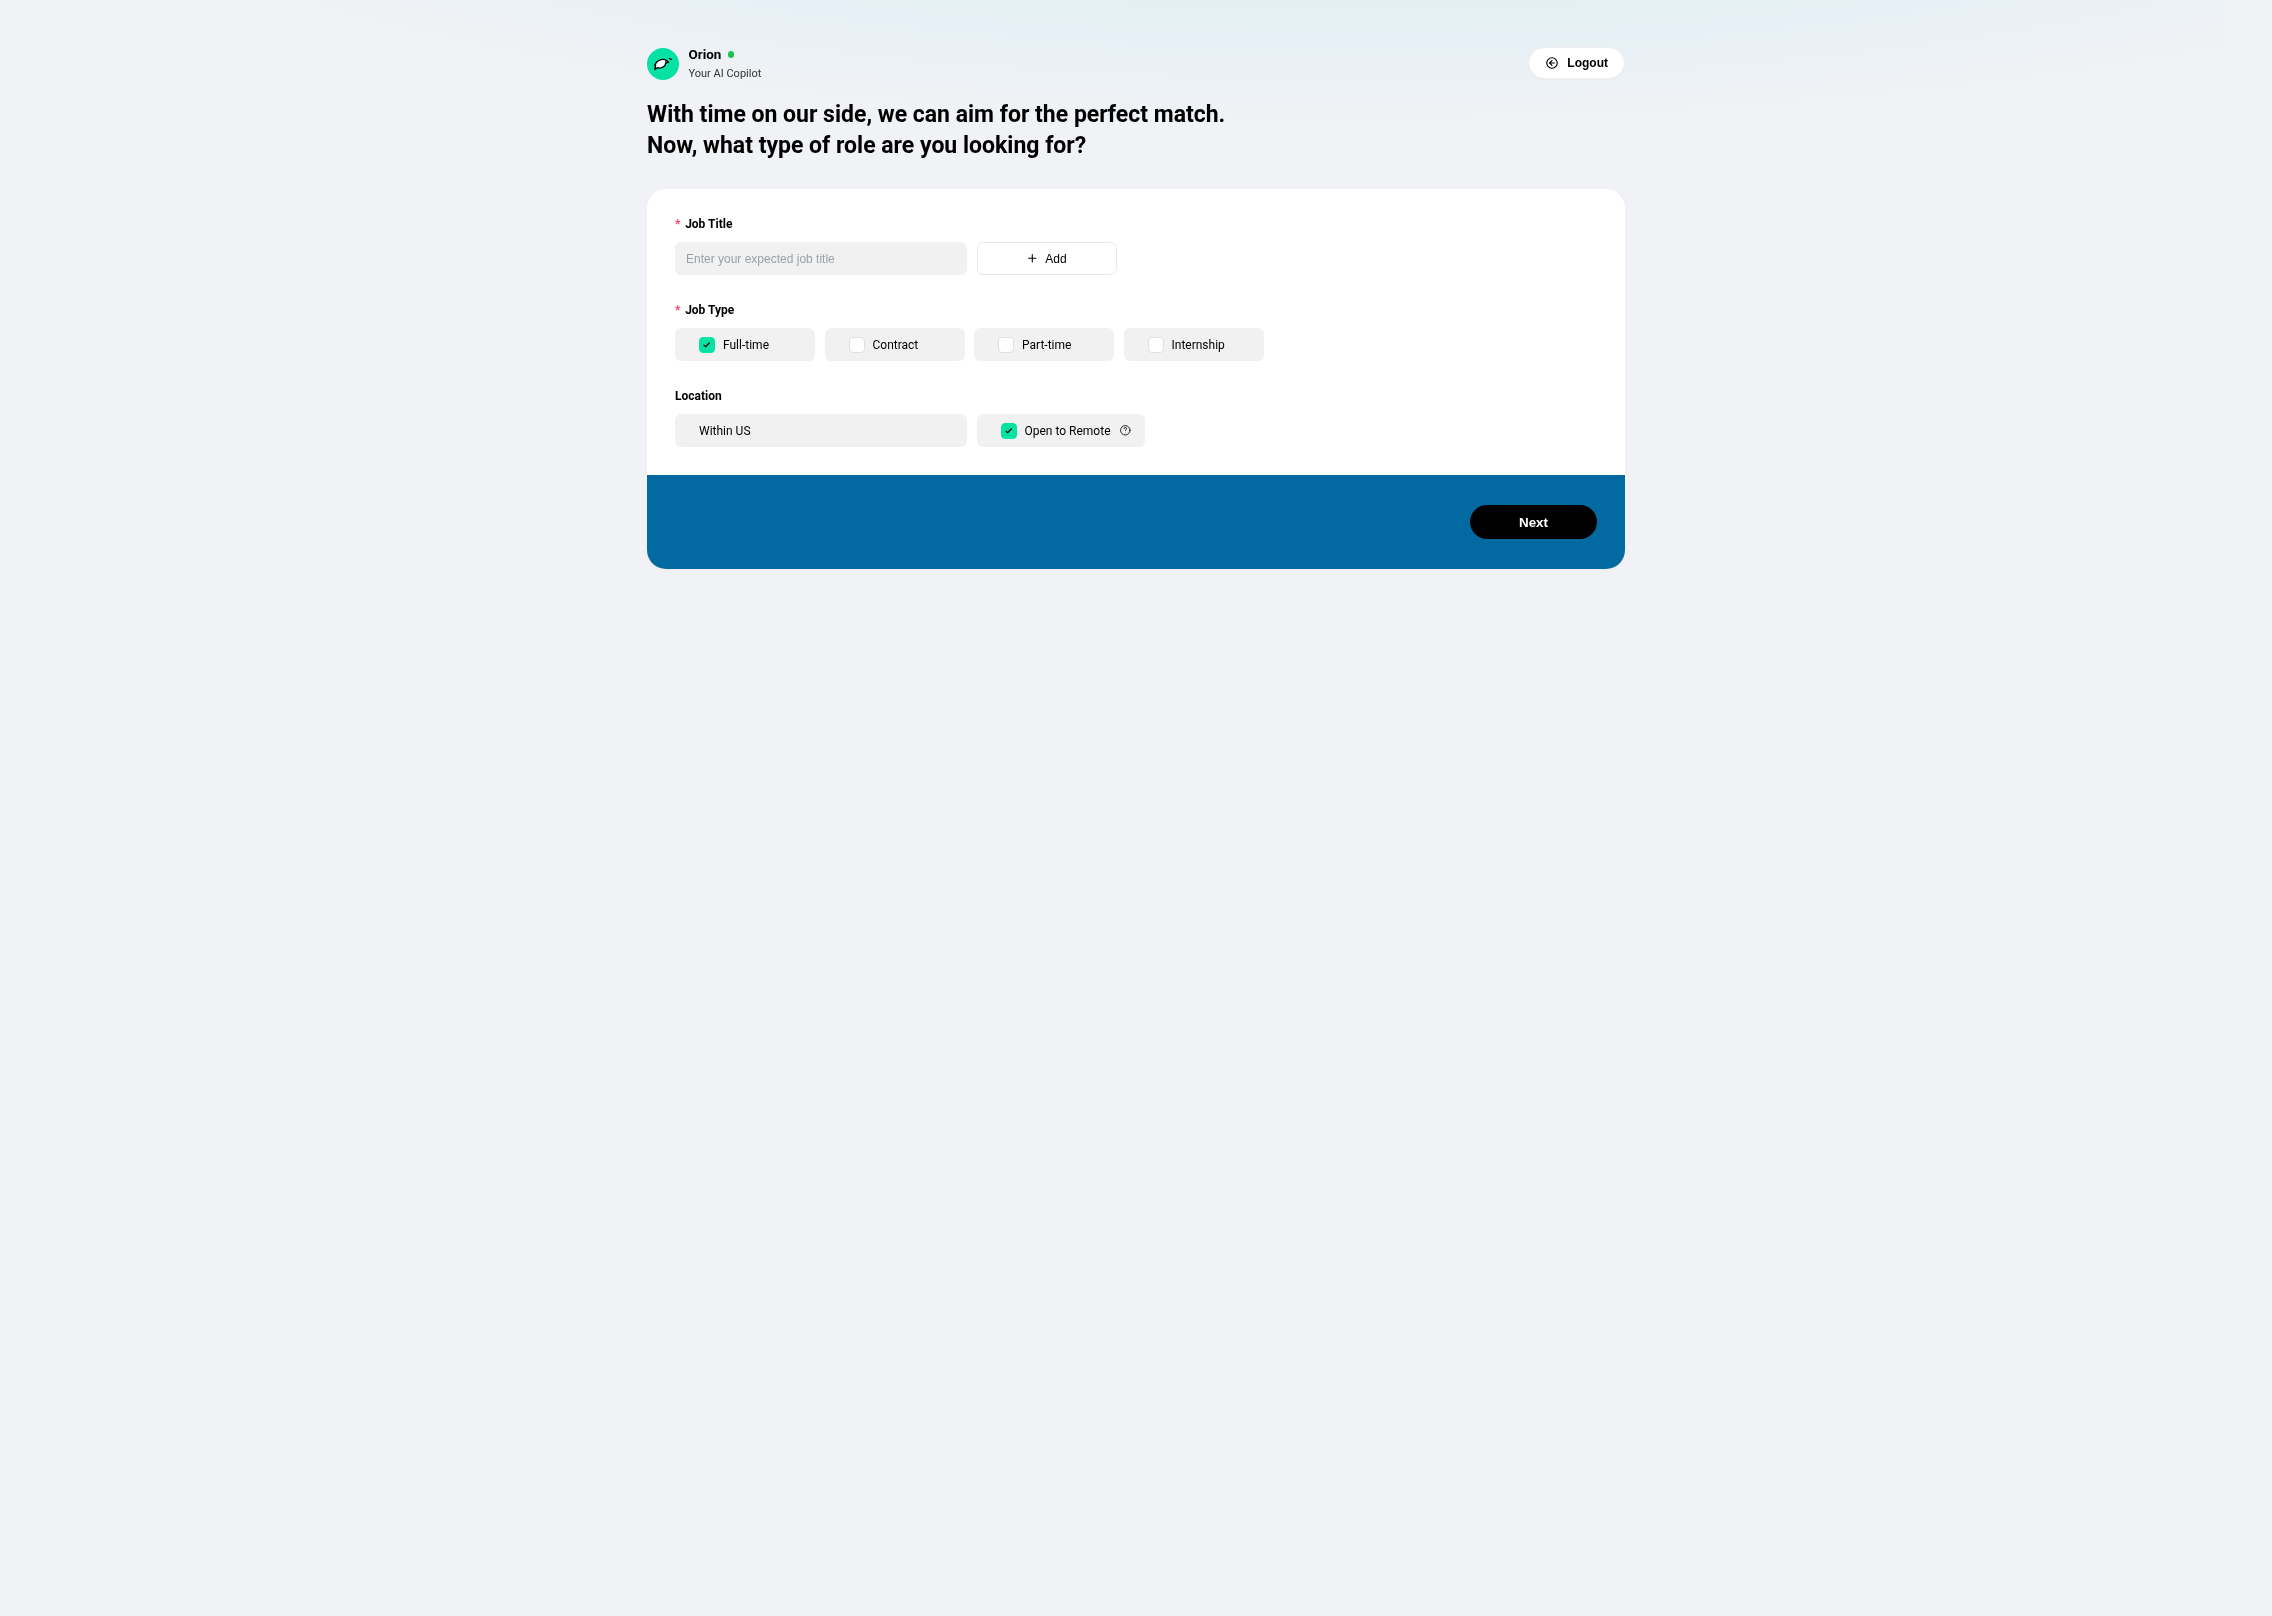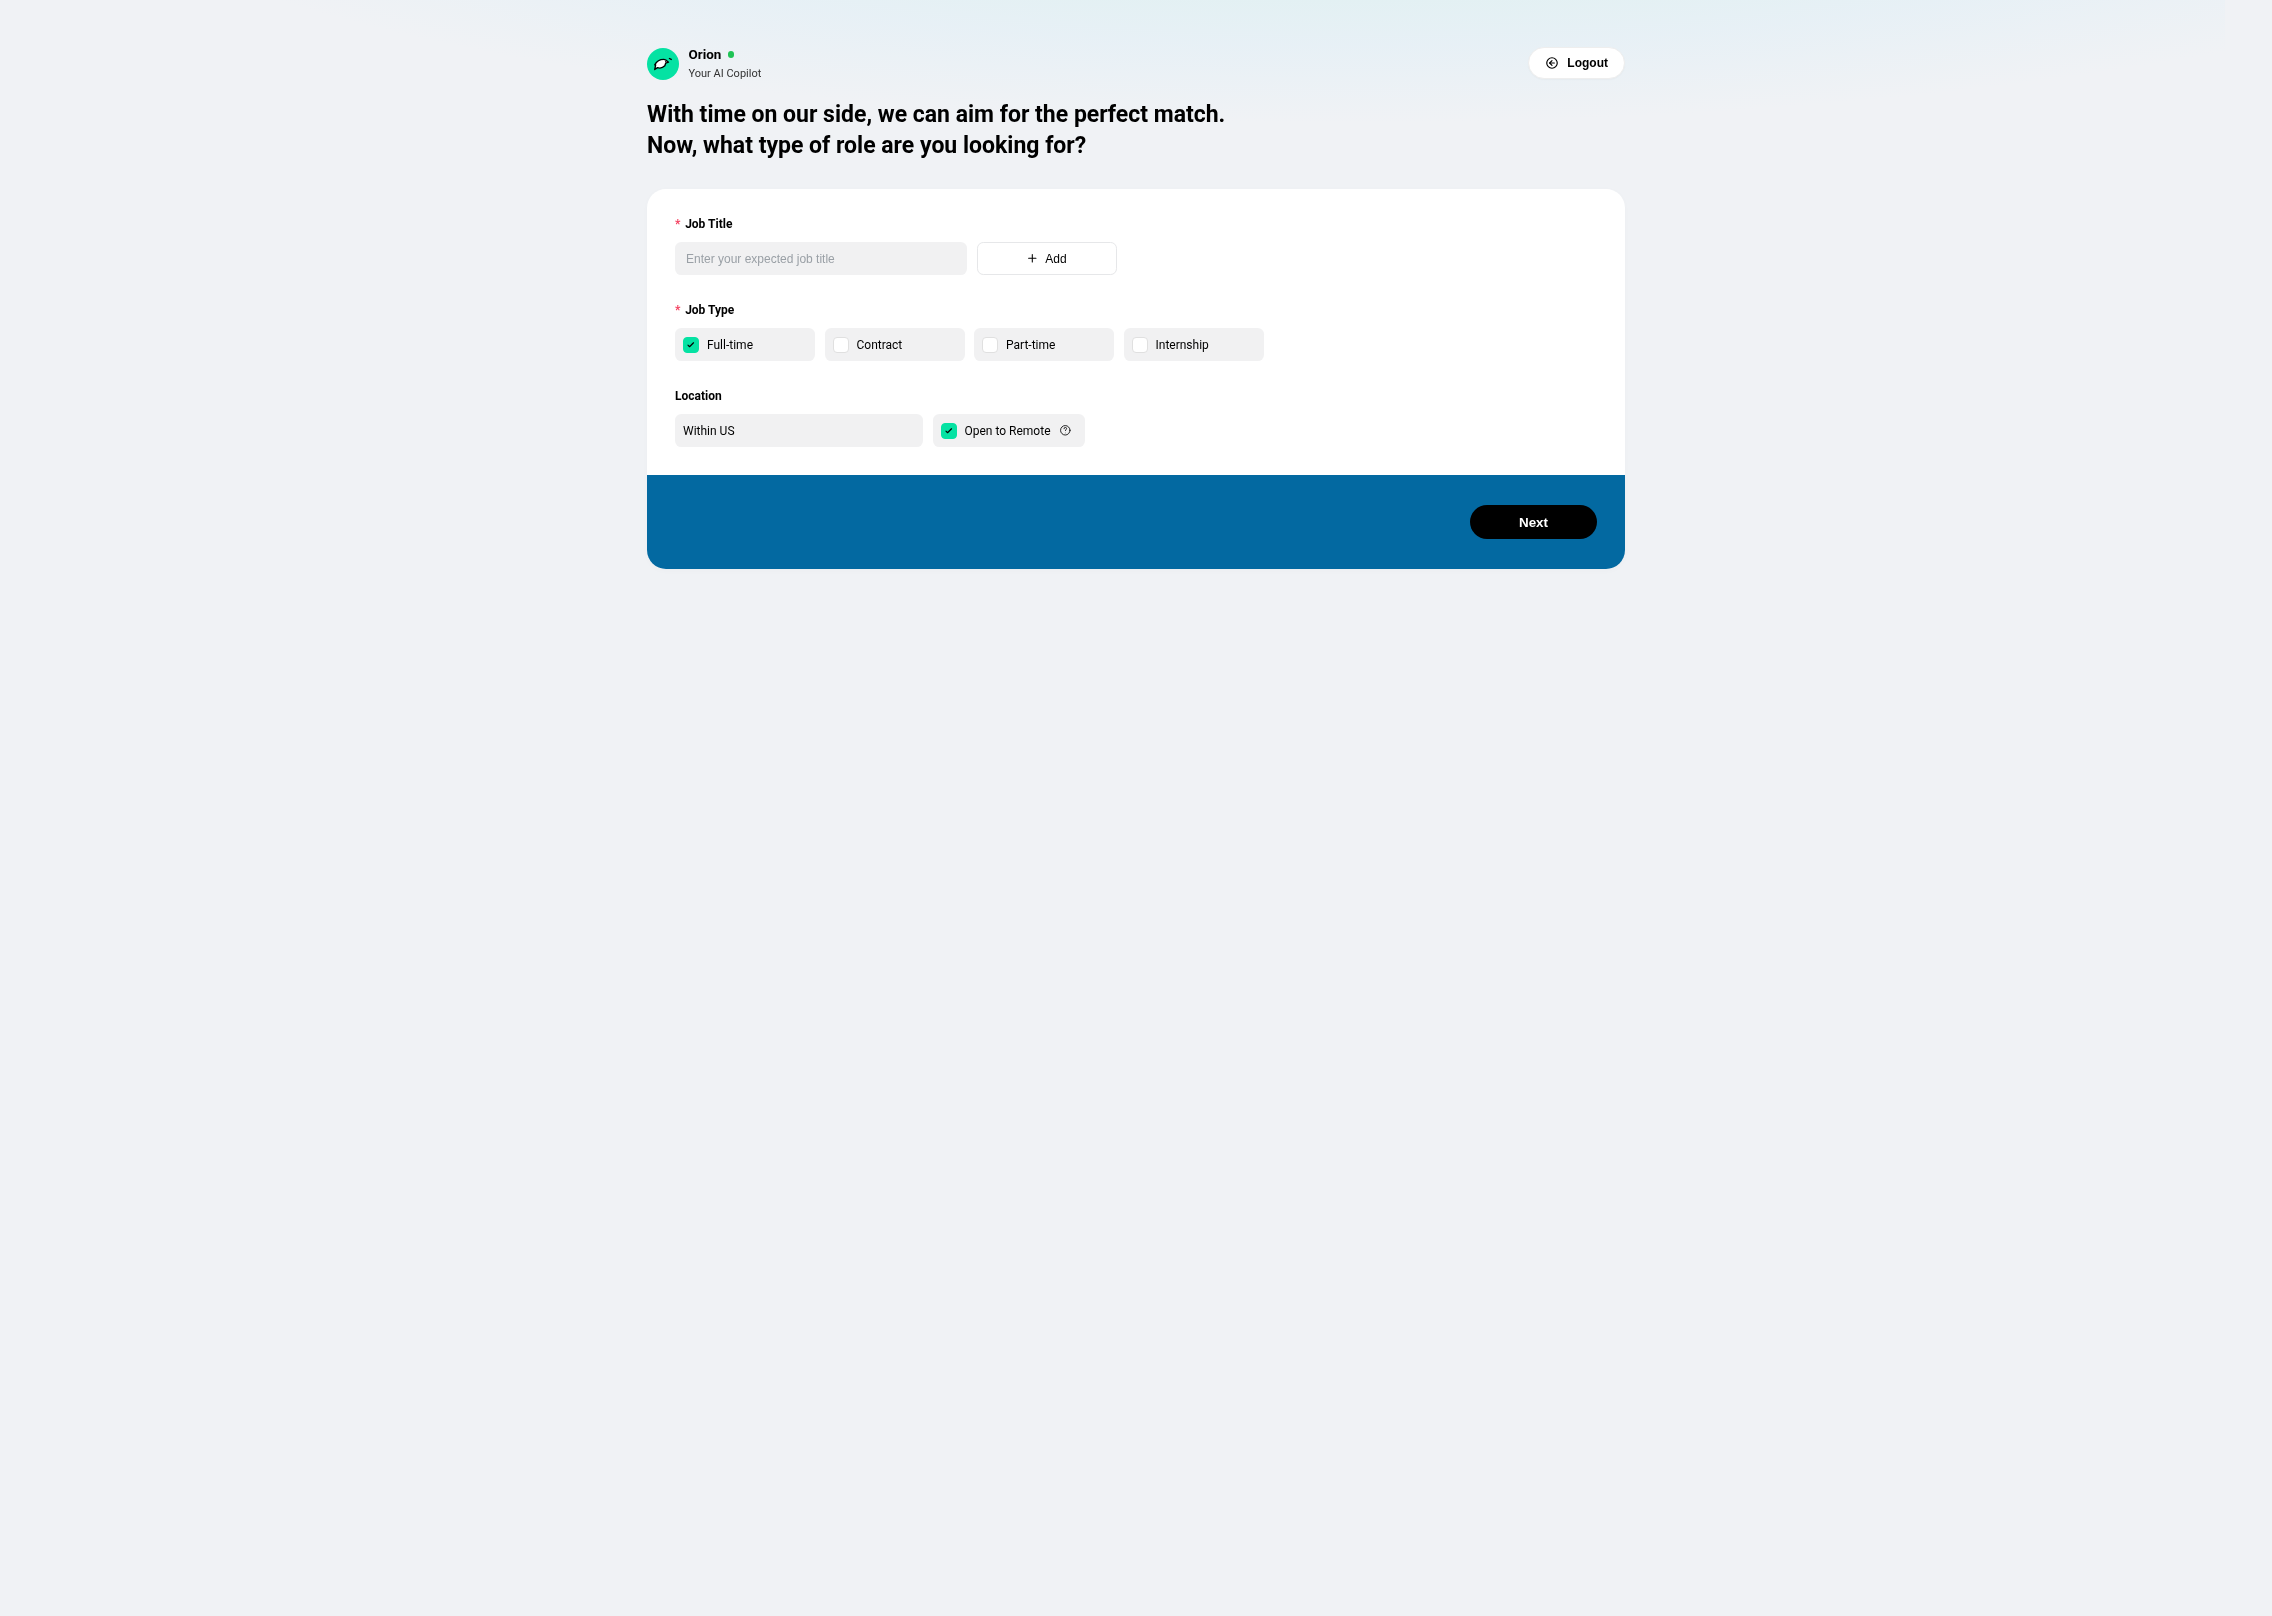--- a/index.html
+++ b/index.html
@@ -157,29 +157,29 @@
       font-size: 12px;
       color: #000;
       cursor: pointer;
     }
     .chip {
       display: flex;
       align-items: center;
       gap: 8px;
       background: #f1f1f2;
       border-radius: 6.3px;
-      padding: 0 8px;
+      padding: 0 24px;
       height: 33px;
       cursor: pointer;
     }
     .chip-wide {
       width: 140px;
     }
     .chip-370 {
-      width: 248px;
+      width: 292px;
     }
     .chip-auto {
       padding-right: 14px;
     }
     .checkbox {
       width: 16px;
       height: 16px;
       border-radius: 4px;
       background: #fff;
       border: 0.8px solid #e0e0e0;

